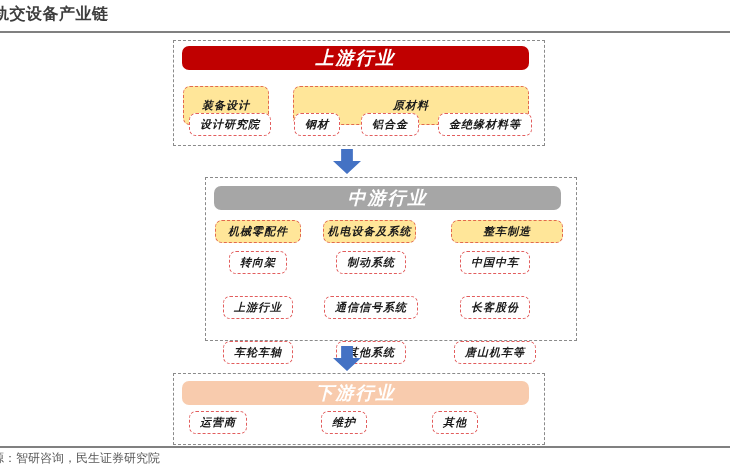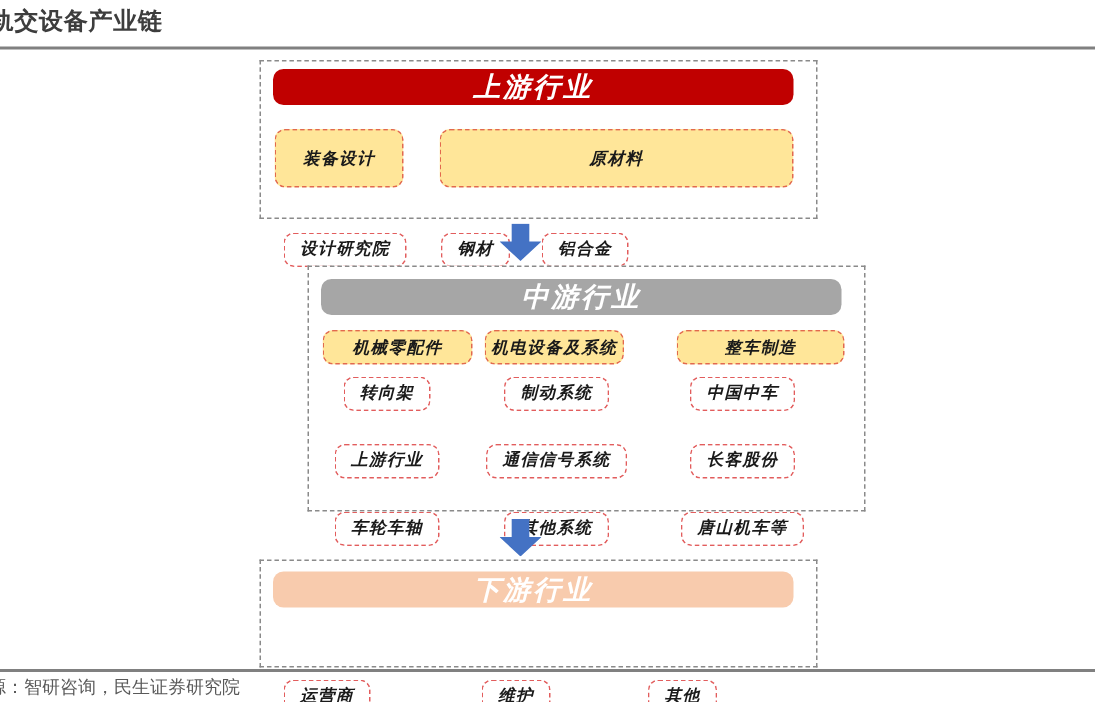--- a/index.html
+++ b/index.html
@@ -46,21 +46,21 @@
     font-size:11px; font-weight:bold; font-style:italic; color:#1a1a1a;
     letter-spacing:1px;
   }
   .item-box {
     border:1px dashed #e25d5d; border-radius:7px; background:#ffffff;
     padding:4px 10px; box-sizing:border-box;
     font-size:11px; font-weight:bold; font-style:italic; color:#1a1a1a;
     letter-spacing:1px; line-height:13px; white-space:nowrap;
     display:inline-block; text-align:center;
   }
-  .abs-item { position:absolute; transform:translateX(-50%);margin-top:42px; }
+  .abs-item { position:absolute; transform:translateX(-50%); }
 
   .mid-col {
     position:absolute; top:73px; transform:translateX(-50%);
     display:flex; flex-direction:column; align-items:center; gap:22px;
   }
 
   .down-arrow {
     position:absolute; width:28px; height:25px; background:#4472c4;
     clip-path:polygon(29% 0, 71% 0, 71% 48%, 100% 48%, 50% 100%, 0 48%, 29% 48%);
   }
@@ -77,28 +77,29 @@
 
   <div class="section sec-upstream">
     <div class="header-bar bar-upstream">上游行业</div>
 
     <div class="cat-box" style="top:45px; left:9px; width:86px;">装备设计</div>
     <div class="cat-box" style="top:45px; left:119px; width:236px;">原材料</div>
 
     <div class="item-box abs-item" style="top:72px; left:56px;">设计研究院</div>
     <div class="item-box abs-item" style="top:72px; left:143px;">钢材</div>
     <div class="item-box abs-item" style="top:72px; left:216px;">铝合金</div>
+    <div class="item-box abs-item" style="top:72px; left:311px;">金绝缘材料等</div>
   </div>
 
   <div class="down-arrow arrow-1"></div>
 
   <div class="section sec-midstream">
     <div class="header-bar bar-midstream">中游行业</div>
 
-    <div class="cat-box" style="top:42px; left:9px; width:100px; height:23px;">机械零配件</div>
+    <div class="cat-box" style="top:42px; left:9px; width:86px; height:23px;">机械零配件</div>
     <div class="cat-box" style="top:42px; left:117px; width:93px; height:23px;">机电设备及系统</div>
     <div class="cat-box" style="top:42px; left:245px; width:112px; height:23px;">整车制造</div>
 
     <div class="mid-col" style="left:52px;">
       <div class="item-box">转向架</div>
       <div class="item-box">上游行业</div>
       <div class="item-box">车轮车轴</div>
     </div>
 
     <div class="mid-col" style="left:289px;">

